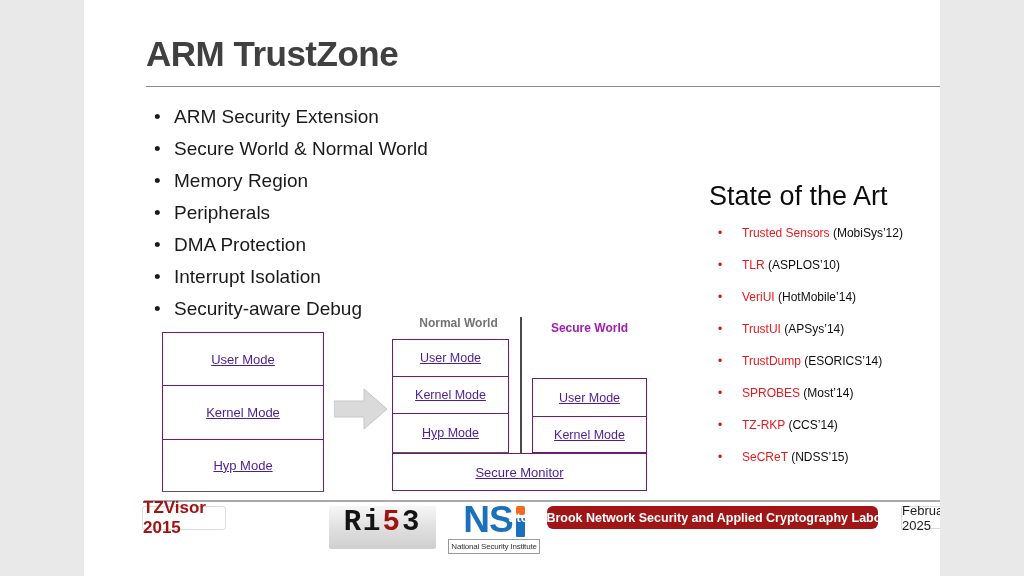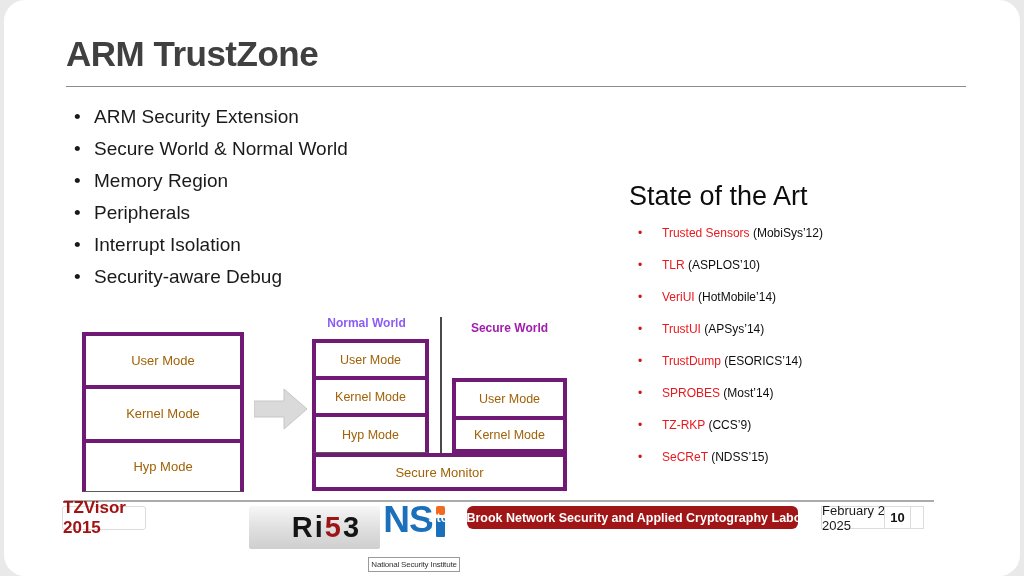--- a/index.html
+++ b/index.html
@@ -1,18 +1,18 @@
 <!DOCTYPE html>
 <html><head>
 <meta charset="utf-8">
 <style>
   html,body{margin:0;padding:0;background:#e9e9e9;}
   .slide{
-    position:relative;width:1016px;height:576px;background:#ffffff;
-    font-family:"Liberation Sans",sans-serif;overflow:hidden;margin:0 auto;border-radius:21px;
+    position:relative;width:856px;height:576px;background:#ffffff;
+    font-family:"Liberation Sans",sans-serif;overflow:hidden;margin:0 auto;
   }
   
   .title{
     position:absolute;left:62px;top:32px;width:900px;
     font-size:35px;font-weight:bold;color:#404040;letter-spacing:-0.5px;line-height:44px;
   }
   .title-rule{
     position:absolute;left:62px;top:86px;width:900px;height:1px;background:#8c8c8c;
   }
   
@@ -34,29 +34,29 @@
   }
   .sota-list li{
     position:relative;padding-left:30px;font-size:12px;line-height:32px;color:#0d0d0d;
   }
   .sota-list li::before{
     content:"•";position:absolute;left:6px;color:#cf1518;
   }
   .sota-term{color:#e8191e;}
   .sota-venue{color:#0d0d0d;}
   
-  .dbox{box-sizing:border-box;border:4px solid #701a75;background:#fff;
+  .dbox{box-sizing:border-box;border:1px solid #701a75;background:#fff;
         display:flex;align-items:center;justify-content:center;
-        font-size:13px;color:#a16207;}
+        font-size:13px;color:#4c1d95;text-decoration:underline;}
   .stack{position:absolute;left:78px;top:332px;width:162px;height:160px;}
   .stack .dbox{width:100%;height:53.3px;border-bottom:none;}
   .stack .dbox:last-child{border-bottom:1px solid #5a5a5a;}
   .arrow{position:absolute;left:250px;top:386px;}
-  .nw-label{position:absolute;left:304px;top:316px;width:117px;text-align:center;
-            font-size:12px;font-weight:bold;color:#8b5cf6;}
+  .nw-label{position:absolute;left:316px;top:316px;width:117px;text-align:center;
+            font-size:12px;font-weight:bold;color:#737373;}
   .nw-col{position:absolute;left:308px;top:339px;width:117px;}
   .nw-col .dbox{width:100%;border-bottom:none;font-size:12.5px;}
   .nw-col .dbox:nth-child(1){height:37px;}
   .nw-col .dbox:nth-child(2){height:37px;}
   .nw-col .dbox:nth-child(3){height:40px;border-bottom:1px solid #5a5a5a;}
   .world-divider{position:absolute;left:436px;top:317px;width:2px;height:136px;background:#4a4a4a;}
   .sw-label{position:absolute;left:448px;top:321px;width:115px;text-align:center;
             font-size:12px;font-weight:bold;color:#a21caf;}
   .sw-col{position:absolute;left:448px;top:378px;width:115px;}
   .sw-col .dbox{width:100%;font-size:12.5px;}
@@ -67,33 +67,33 @@
   .footer-rule{position:absolute;left:60px;top:500px;width:870px;height:2px;background:#ababab;}
   .chip{
     position:absolute;box-sizing:border-box;background:#fff;border:1px solid #dcdcdc;
     border-radius:3px;display:flex;align-items:center;justify-content:center;
   }
   .tzvisor{left:58px;top:506px;width:84px;height:24px;
            font-size:17px;font-weight:bold;color:#a31212;}
   .ris3{
     position:absolute;left:245px;top:506px;width:107px;height:43px;
     background:linear-gradient(180deg,#f7f7f7 0%,#dedede 55%,#cfcfcf 100%);
-    border-radius:2px;display:flex;align-items:center;justify-content:center;
-    font-family:Liberation Sans, sans-serif;
-    font-size:29px;font-weight:bold;letter-spacing:2px;color:#141414;padding-left:24px;
+    border-radius:2px;display:flex;justify-content:center;
+    font-family:Liberation Mono, monospace;
+    font-size:29px;font-weight:bold;letter-spacing:2px;color:#141414;
   }
   .ris3 .mid{color:#9e1414;}
   .nsi{position:absolute;left:364px;top:503px;width:92px;}
   .nsi-big{display:flex;align-items:flex-end;justify-content:center;height:34px;}
   .nsi-text{font-size:37px;line-height:34px;font-weight:bold;color:#1a70ba;letter-spacing:-1px;}
   .nsi-i{display:flex;flex-direction:column;align-items:center;margin-left:3px;margin-bottom:0px;}
   .nsi-dot{width:9px;height:9px;background:#f26a21;border-radius:2px;margin-bottom:3px;}
   .nsi-stem{width:9px;height:19px;background:#1a70ba;border-radius:1px;}
   .nsi-sub{
-    box-sizing:border-box;margin-top:20px;background:#fff;border:1px solid #9a9a9a;
+    box-sizing:border-box;margin-top:2px;background:#fff;border:1px solid #9a9a9a;
     font-size:8px;letter-spacing:-0.2px;color:#333;text-align:center;
     padding:2px 1px;white-space:nowrap;overflow:hidden;
   }
   .banner{
     position:absolute;left:463px;top:506px;width:331px;height:23px;
     background:#a01616;border-radius:6px;display:flex;align-items:center;justify-content:center;
     color:#ffffff;font-size:12.5px;font-weight:bold;white-space:nowrap;
   }
   .date-chip{left:817px;top:506px;width:103px;height:23px;font-size:13px;color:#1a1a1a;border-radius:0;}
   .page-chip{left:880px;top:506px;width:27px;height:23px;font-size:13px;font-weight:bold;color:#111;border-radius:0;}
@@ -104,33 +104,34 @@
 <div class="slide">
 
   <div class="title">ARM TrustZone</div>
   <div class="title-rule"></div>
 
   <ul class="main-list">
     <li>ARM Security Extension</li>
     <li>Secure World &amp; Normal World</li>
     <li>Memory Region</li>
     <li>Peripherals</li>
+    <li>DMA Protection</li>
     <li>Interrupt Isolation</li>
     <li>Security-aware Debug</li>
   </ul>
 
   <div class="sota-heading">State of the Art</div>
   <ul class="sota-list">
     <li><span class="sota-term">Trusted Sensors</span><span class="sota-venue"> (MobiSys’12)</span></li>
     <li><span class="sota-term">TLR</span><span class="sota-venue"> (ASPLOS’10)</span></li>
     <li><span class="sota-term">VeriUI</span><span class="sota-venue"> (HotMobile’14)</span></li>
     <li><span class="sota-term">TrustUI</span><span class="sota-venue"> (APSys’14)</span></li>
     <li><span class="sota-term">TrustDump</span><span class="sota-venue"> (ESORICS’14)</span></li>
     <li><span class="sota-term">SPROBES</span><span class="sota-venue"> (Most’14)</span></li>
-    <li><span class="sota-term">TZ-RKP</span><span class="sota-venue"> (CCS’9)</span></li>
+    <li><span class="sota-term">TZ-RKP</span><span class="sota-venue"> (CCS’14)</span></li>
     <li><span class="sota-term">SeCReT</span><span class="sota-venue"> (NDSS’15)</span></li>
   </ul>
 
   <div class="stack">
     <div class="dbox">User Mode</div>
     <div class="dbox">Kernel Mode</div>
     <div class="dbox">Hyp Mode</div>
   </div>
 
   <div class="arrow">

